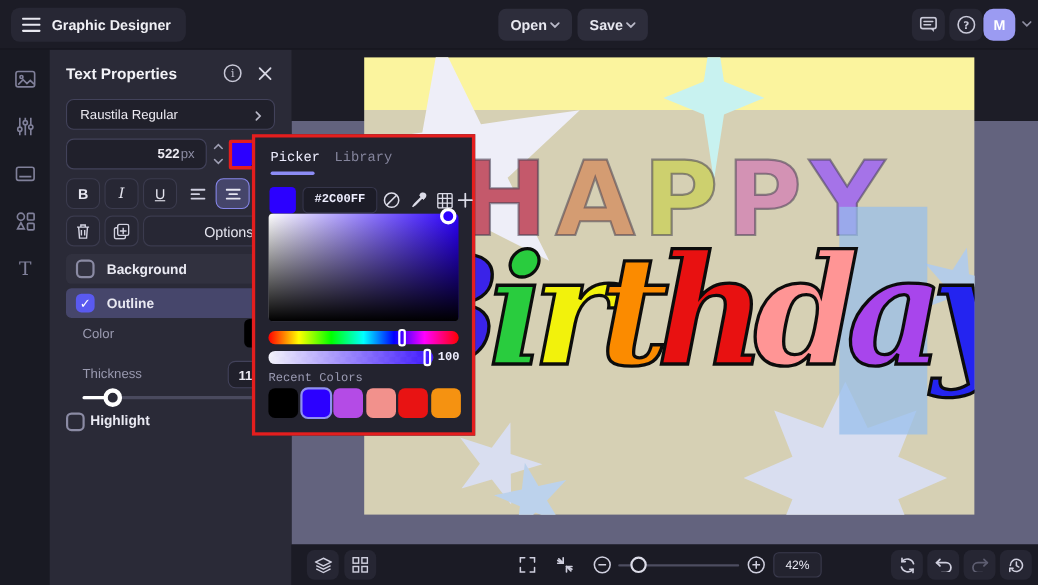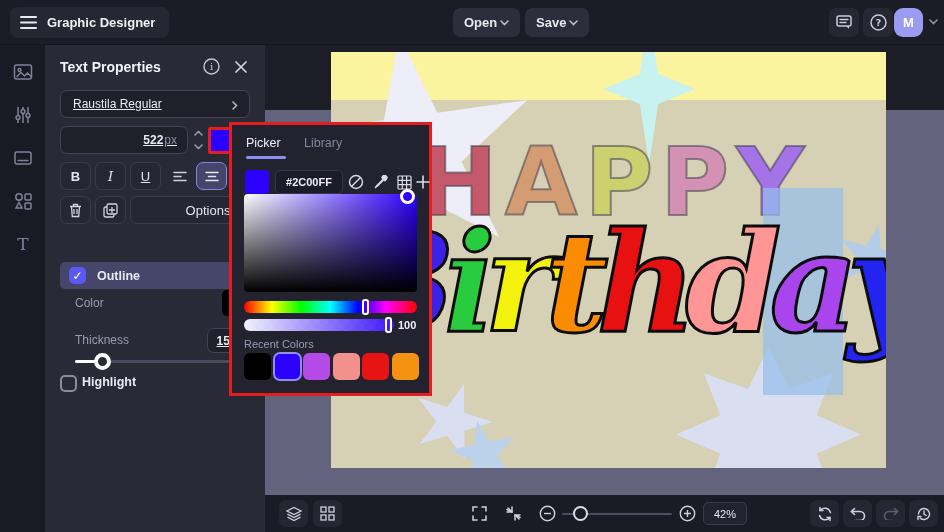--- a/index.html
+++ b/index.html
@@ -33,36 +33,36 @@
   .star8 { clip-path:polygon(50% 0,61% 24%,85% 15%,76% 39%,100% 50%,76% 61%,85% 85%,61% 76%,50% 100%,39% 76%,15% 85%,24% 61%,0 50%,24% 39%,15% 15%,39% 24%); }
   .sparkle4 { clip-path:polygon(50% 0,60% 40%,100% 50%,60% 60%,50% 100%,40% 60%,0 50%,40% 40%); }
   .word-happy { position:absolute; left:88px; top:84px; font-family:"DejaVu Sans", sans-serif; font-weight:bold; font-size:94px; letter-spacing:7px; line-height:1; -webkit-text-stroke:2px rgba(70,64,82,.55); white-space:nowrap; }
   .word-birthday { position:absolute; left:8px; top:148px; font-family:"DejaVu Serif", serif; font-style:italic; font-weight:bold; font-size:138px; letter-spacing:-12px; line-height:1.2; -webkit-text-stroke:3px #0c0c0c; white-space:nowrap; }
   .blue-rect { position:absolute; left:432px; top:136px; width:80px; height:207px; background:rgba(150,190,235,.72); }
 
   
   .panel { position:absolute; left:45px; top:45px; width:220px; height:487px; background:#2a2a37; z-index:10; }
   .panel-title { position:absolute; left:15px; top:14px; font-size:14px; font-weight:bold; color:#f2f2f7; }
   .round-ibtn { position:absolute; width:21px; height:21px; background:none; border:none; color:#c7c7d6; cursor:pointer; display:flex; align-items:center; justify-content:center; font-size:14px; }
-  .field { position:absolute; background:#20202b; border:1px solid #42425a; border-radius:7px; color:#eceaf2; font-size:12px; display:flex; align-items:center;text-decoration:underline; }
+  .field { position:absolute; background:#20202b; border:1px solid #42425a; border-radius:7px; color:#eceaf2; font-size:12px; display:flex; align-items:center; }
   .chip-btn { position:absolute; background:#272734; border:1px solid #3b3b4e; border-radius:7px; color:#e5e5ef; font-size:13px; display:flex; align-items:center; justify-content:center; cursor:pointer; font-family:inherit; }
   .chip-btn.sel { background:#45456a; border-color:#8585e8; }
   .row-toggle { position:absolute; left:15px; width:190px; height:27px; background:#31313f; border-radius:5px; display:flex; align-items:center; gap:11px; padding-left:9px; cursor:pointer; }
   .row-toggle.active { background:#46466b; }
   .cbx { width:17px; height:17px; border:2px solid #8b8ba4; border-radius:5px; background:transparent; flex:none; }
   .cbx.checked { border-color:#5a5af0; background:#5a5af0; color:#fff; font-size:12px; line-height:14px; text-align:center; }
   .lbl { font-size:12.5px; font-weight:bold; color:#e9e9f2; }
   .sub-lbl { position:absolute; font-size:12px; color:#9a9ab0; }
   .mini-swatch { position:absolute; border-radius:5px; cursor:pointer; }
   .t-slider-track { position:absolute; left:30px; top:315px; width:175px; height:3px; background:#4a4a5e; border-radius:2px; }
   .t-slider-fill { position:absolute; left:0; top:0; height:3px; width:28px; background:#fff; border-radius:2px; }
   .t-thumb { position:absolute; left:49px; top:308px; width:17px; height:17px; border:4px solid #fff; border-radius:50%; background:#2a2a37; cursor:pointer; }
 
   
-  .picker-pop { position:absolute; left:229px; top:122px; width:203px; height:274px; background:#23232f; border:3px solid #e41e1e; z-index:50; }
+  .picker-pop { position:absolute; left:229px; top:122px; width:203px; height:274px; background:#23232f; border:3px solid #e41e1e; z-index:50;font-family:Liberation Mono, monospace; }
   .tab { position:absolute; top:11px; background:none; border:none; font-size:12.5px; font-family:inherit; cursor:pointer; }
   .tab.on { color:#eef; } .tab.off { color:#84849c; }
   .tab-underline { position:absolute; left:14px; top:31px; width:40px; height:3px; background:#8c8cf5; border-radius:2px; }
   .pick-swatch { position:absolute; left:13px; top:45px; width:24px; height:24px; border-radius:4px; cursor:pointer; }
   .hex-field { position:absolute; left:43px; top:45px; width:68px; height:24px; background:#1c1c27; border:1px solid #35354a; border-radius:5px; color:#eef; font-size:11px; font-weight:bold; display:flex; align-items:center; justify-content:center; }
   .pk-icon { position:absolute; top:45px; width:22px; height:24px; background:none; border:none; color:#dcdce8; cursor:pointer; display:flex; align-items:center; justify-content:center; }
   .grad-area { position:absolute; left:12px; top:69px; width:173px; height:98px; border-radius:4px; cursor:crosshair;
     background:linear-gradient(to top,#000,rgba(0,0,0,0)),linear-gradient(to right,#fff,#2c00ff); }
   .grad-handle { position:absolute; right:2px; top:-5px; width:15px; height:15px; border:3px solid #fff; border-radius:50%; background:#2c00ff; }
   .hue-bar { position:absolute; left:12px; top:176px; width:173px; height:12px; border-radius:6px; cursor:pointer;
@@ -266,33 +266,37 @@
       <svg width="15" height="15" viewBox="0 0 15 15" fill="none" stroke="#d2d2e0" stroke-width="1.3">
         <rect x="4" y="1" width="10" height="10" rx="1.5"></rect>
           <path d="M4 4H2.5A1.5 1.5 0 0 0 1 5.5v7A1.5 1.5 0 0 0 2.5 14h7a1.5 1.5 0 0 0 1.5-1.5V11"></path>
           <path d="M9 4v6M6 7h6"></path>
       </svg>
     </button>
     <button class="chip-btn" style="left:85px; top:151px; width:120px; height:28px;padding-left:36px;">
         <span>Options</span>
       </button>
 
+    <div class="row-toggle" style="top:186px;">
+      <div class="cbx"></div>
+      <span class="lbl">Background</span>
+    </div>
     <div class="row-toggle active" style="top:217px;">
       <div class="cbx checked">✓</div>
       <span class="lbl">Outline</span>
     </div>
 
     <span class="sub-lbl" style="left:30px; top:251px;">Color</span>
     <div class="mini-swatch" style="left: 177px; top: 245px; width: 28px; height: 26px; background: rgb(0, 0, 0);">
       <div class="abs" style="right:0; bottom:0; width:0; height:0; border-left:7px solid transparent; border-bottom:7px solid #3a3a4a;"></div>
     </div>
 
     <span class="sub-lbl" style="left:30px; top:288px;">Thickness</span>
     <div class="field" style="left:162px; top:283px; width:43px; height:25px; justify-content:center;">
-      <span style="font-weight:bold;">15</span>
+      <span style="font-weight:bold;">11</span>
         <span style="color:#8d8da4;">%</span>
     </div>
     <div class="t-slider-track">
         <div class="t-slider-fill"></div>
       </div>
     <div class="t-thumb"></div>
 
     <div class="abs" style="left:15px; top:330px; display:flex; align-items:flex-start; gap:5px; cursor:pointer;">
       <div class="cbx"></div>
       <span class="lbl">Highlight</span>

